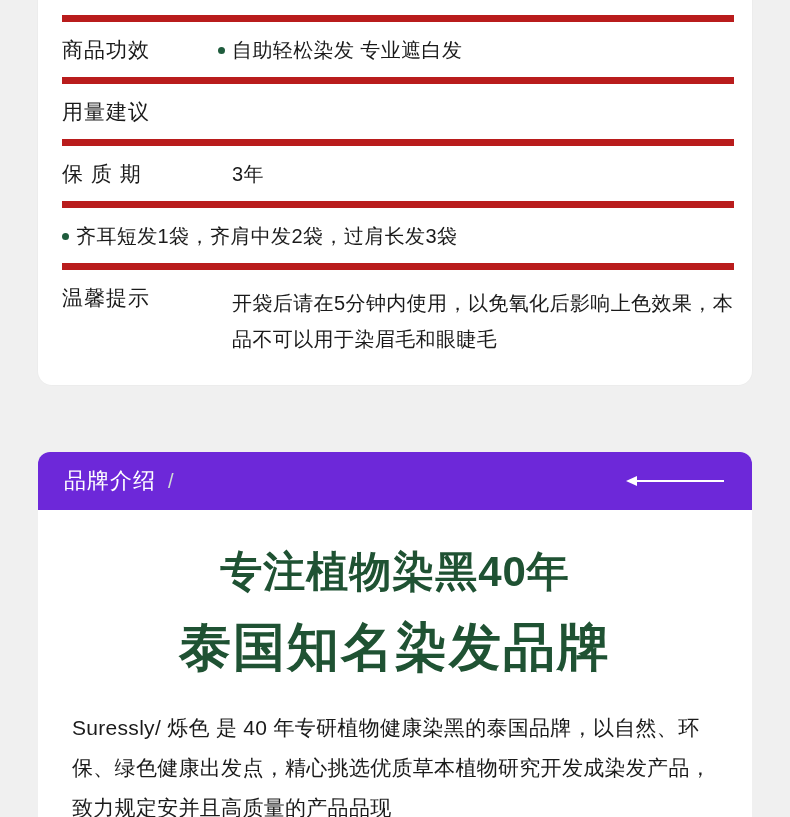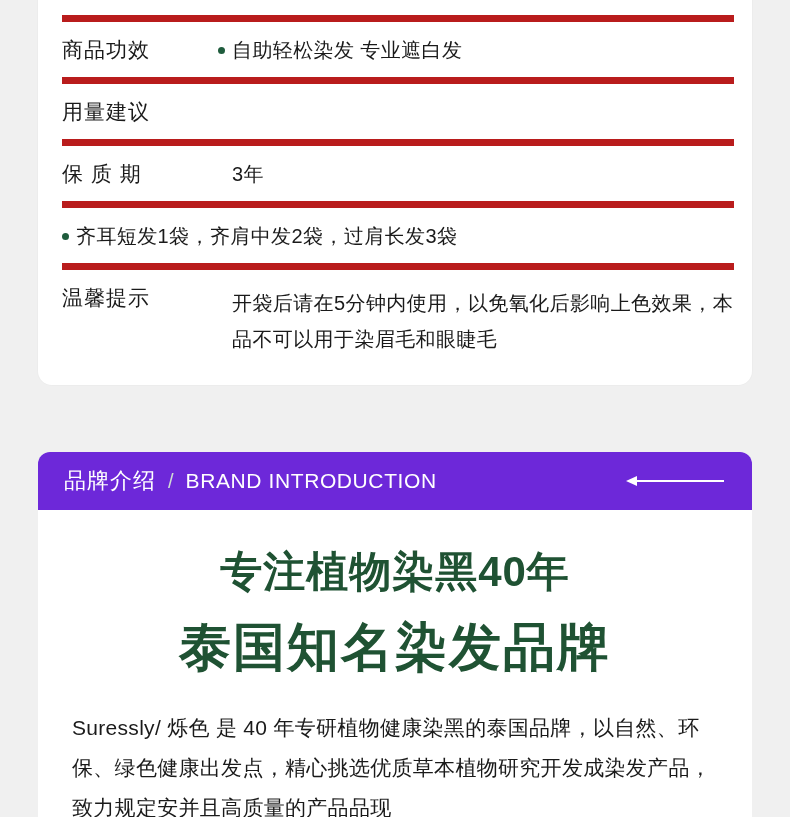--- a/index.html
+++ b/index.html
@@ -213,21 +213,20 @@
         <span class="spec-value multiline">开袋后请在5分钟内使用，以免氧化后影响上色效果，本品不可以用于染眉毛和眼睫毛</span>
       </div>
     </div>
 
   </div>
 
   <div class="brand-card">
     <div class="brand-header">
       <span class="cn">品牌介绍</span>
       <span class="slash">/</span>
-      <span class="en">BRAND INTRODUCTION</span>
       <span class="arrow-deco">
         <span class="head"></span>
         <span class="line"></span>
       </span>
     </div>
     <div class="brand-body">
       <div class="brand-title-1">专注植物染黑40年</div>
       <div class="brand-title-2">泰国知名染发品牌</div>
       <div class="brand-para">Suressly/ 烁色 是 40 年专研植物健康染黑的泰国品牌，以自然、环保、绿色健康出发点，精心挑选优质草本植物研究开发成染发产品，致力规定安并且高质量的产品品现</div>
     </div>

